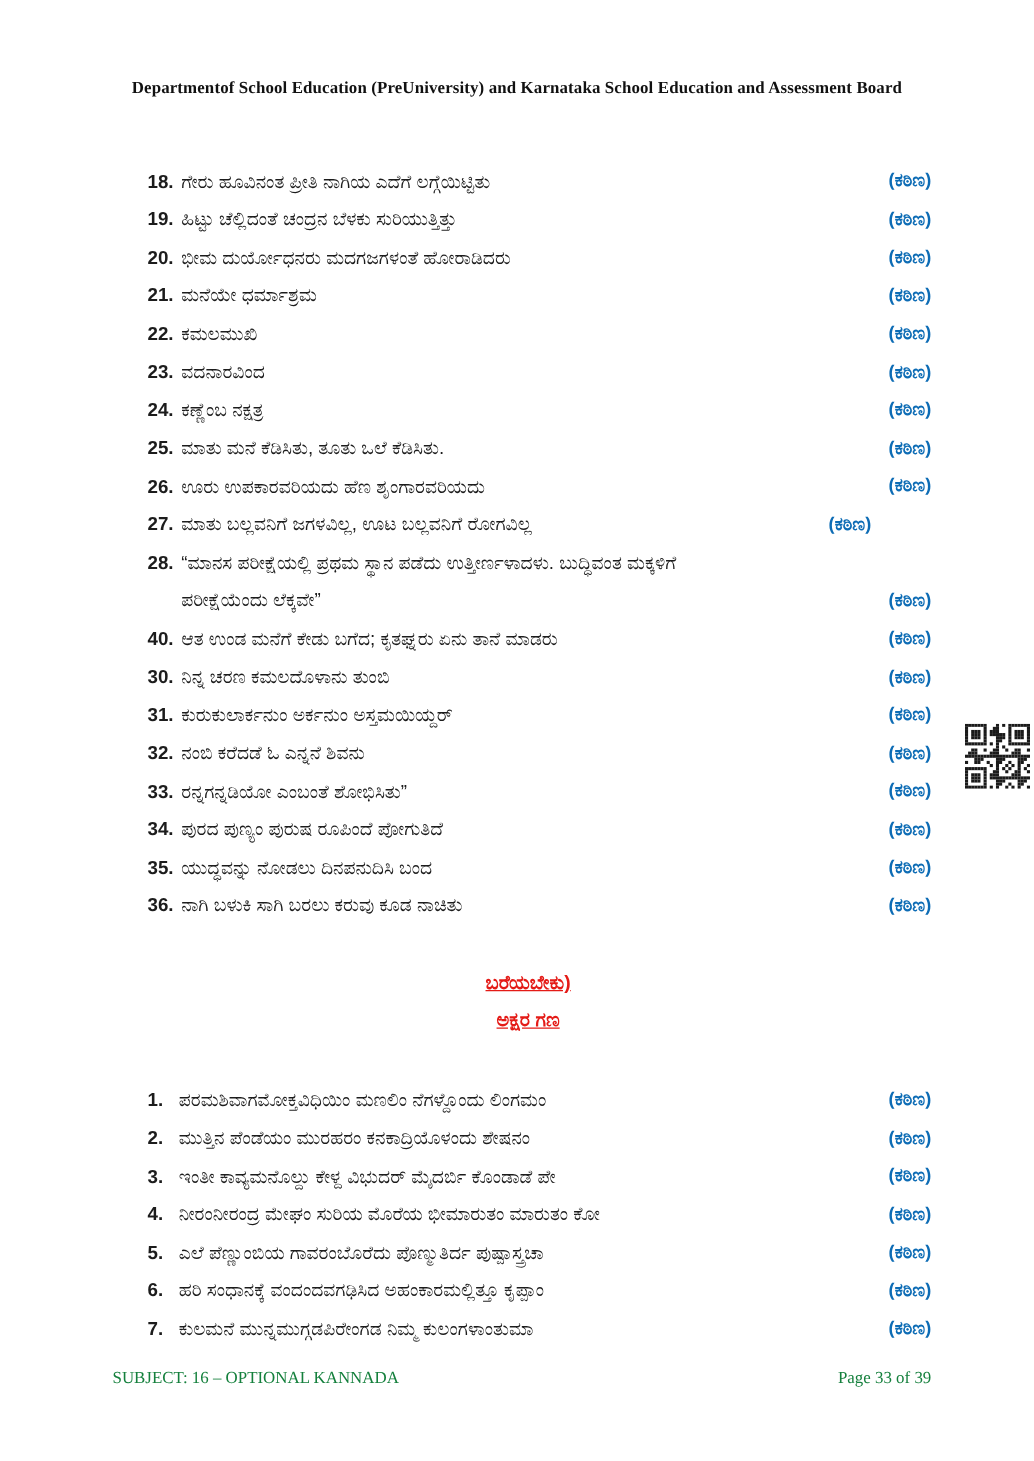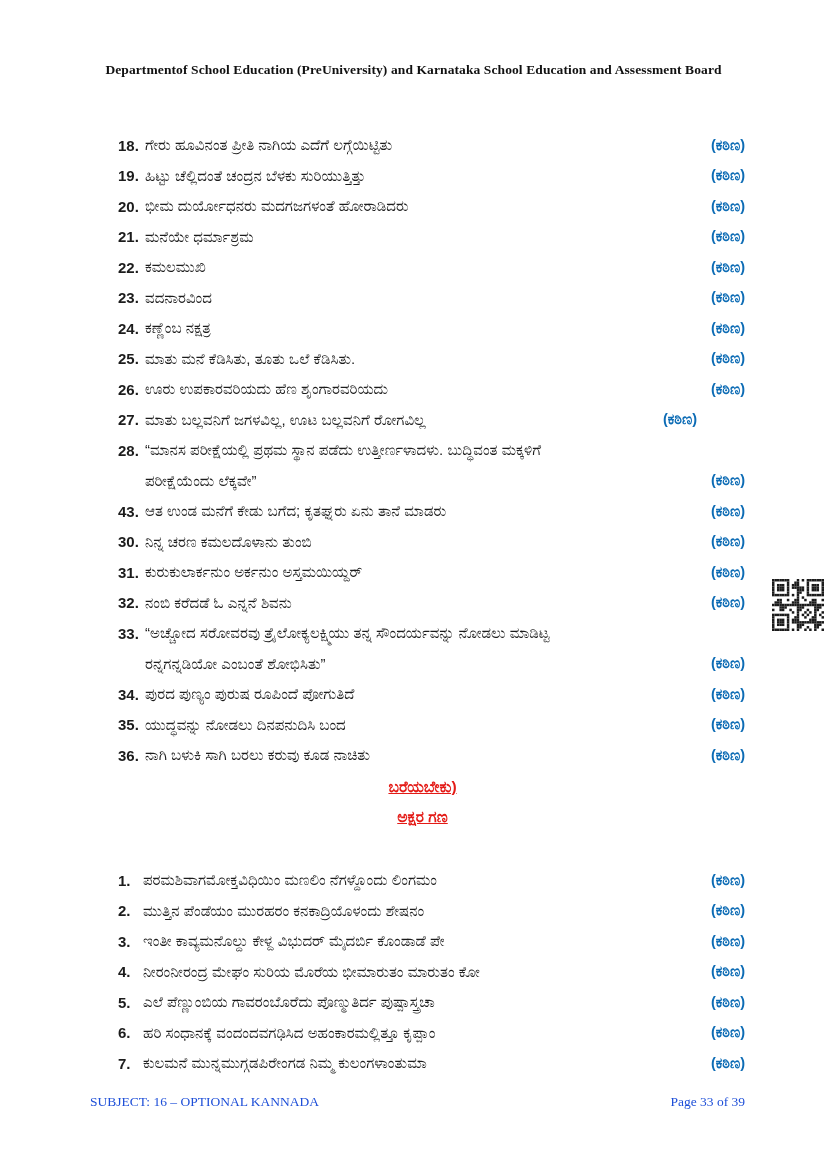--- a/index.html
+++ b/index.html
@@ -47,21 +47,21 @@
   .qmarker.inset{margin-right:48px;}
   .section-heading{
     position:absolute;top:750px;left:100px;right:82px;
     text-align:center;color:var(--red);font-weight:bold;font-size:15.5px;
   }
   .red-line{height:30px;display:flex;align-items:center;justify-content:center;}
   .red-line span{text-decoration:underline;}
   .footer{
     position:absolute;top:1072px;left:90px;right:82px;
     display:flex;justify-content:space-between;align-items:flex-end;
-    font-family:"Liberation Serif",serif;font-size:13.5px;color:#1d4ed8;
+    font-family:"Liberation Serif",serif;font-size:13.5px;color:#15803d;
   }
   .pageno b{font-weight:normal;}
   .qr{position:absolute;left:772px;top:557px;width:52px;height:52px;}
 </style>
 </head>
 <body>
 
 <div class="page">
 
   <div class="header">Departmentof School Education (PreUniversity) and Karnataka School Education and Assessment Board</div>
@@ -139,21 +139,21 @@
       </div>
       <div class="qrow">
         <span class="qnum">28.</span>
         <div class="qbody">
           <div class="qline">“ಮಾನಸ ಪರೀಕ್ಷೆಯಲ್ಲಿ ಪ್ರಥಮ ಸ್ಥಾನ ಪಡೆದು ಉತ್ತೀರ್ಣಳಾದಳು. ಬುದ್ಧಿವಂತ ಮಕ್ಕಳಿಗೆ</div>
           <div class="qline">ಪರೀಕ್ಷೆಯೆಂದು ಲೆಕ್ಕವೇ”</div>
         </div>
         <span class="qmarker">(ಕಠಿಣ)</span>
       </div>
       <div class="qrow">
-        <span class="qnum">43.</span>
+        <span class="qnum">40.</span>
         <div class="qbody">
           <div class="qline">ಆತ ಉಂಡ ಮನೆಗೆ ಕೇಡು ಬಗೆದ; ಕೃತಘ್ನರು ಏನು ತಾನೆ ಮಾಡರು</div>
         </div>
         <span class="qmarker">(ಕಠಿಣ)</span>
       </div>
       <div class="qrow">
         <span class="qnum">30.</span>
         <div class="qbody">
           <div class="qline">ನಿನ್ನ ಚರಣ ಕಮಲದೊಳಾನು ತುಂಬಿ</div>
         </div>
@@ -169,21 +169,20 @@
       <div class="qrow">
         <span class="qnum">32.</span>
         <div class="qbody">
           <div class="qline">ನಂಬಿ ಕರೆದಡೆ ಓ ಎನ್ನನೆ ಶಿವನು</div>
         </div>
         <span class="qmarker">(ಕಠಿಣ)</span>
       </div>
       <div class="qrow">
         <span class="qnum">33.</span>
         <div class="qbody">
-          <div class="qline">“ಅಚ್ಚೋದ ಸರೋವರವು ತ್ರೈಲೋಕ್ಯಲಕ್ಷ್ಮಿಯು ತನ್ನ ಸೌಂದರ್ಯವನ್ನು ನೋಡಲು ಮಾಡಿಟ್ಟ</div>
           <div class="qline">ರನ್ನಗನ್ನಡಿಯೋ ಎಂಬಂತೆ ಶೋಭಿಸಿತು”</div>
         </div>
         <span class="qmarker">(ಕಠಿಣ)</span>
       </div>
       <div class="qrow">
         <span class="qnum">34.</span>
         <div class="qbody">
           <div class="qline">ಪುರದ ಪುಣ್ಯಂ ಪುರುಷ ರೂಪಿಂದೆ ಪೋಗುತಿದೆ</div>
         </div>
         <span class="qmarker">(ಕಠಿಣ)</span>

